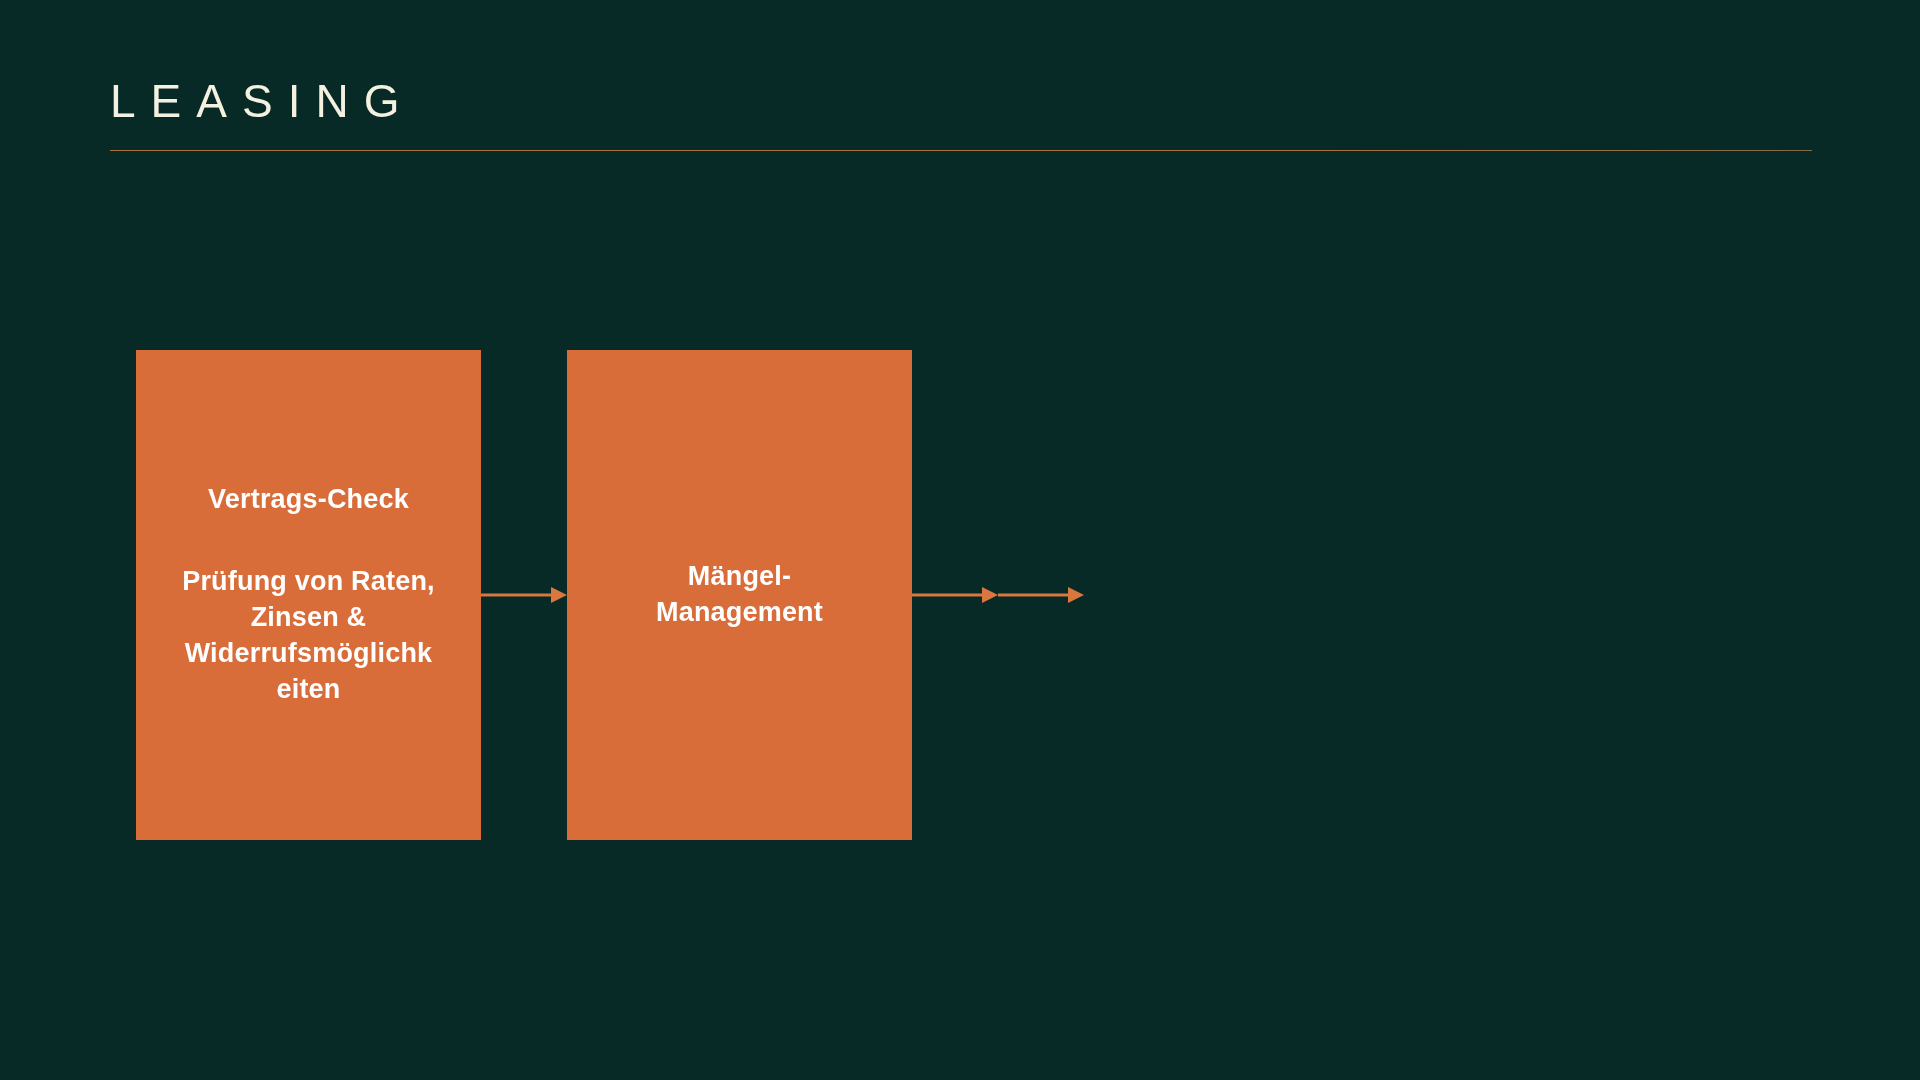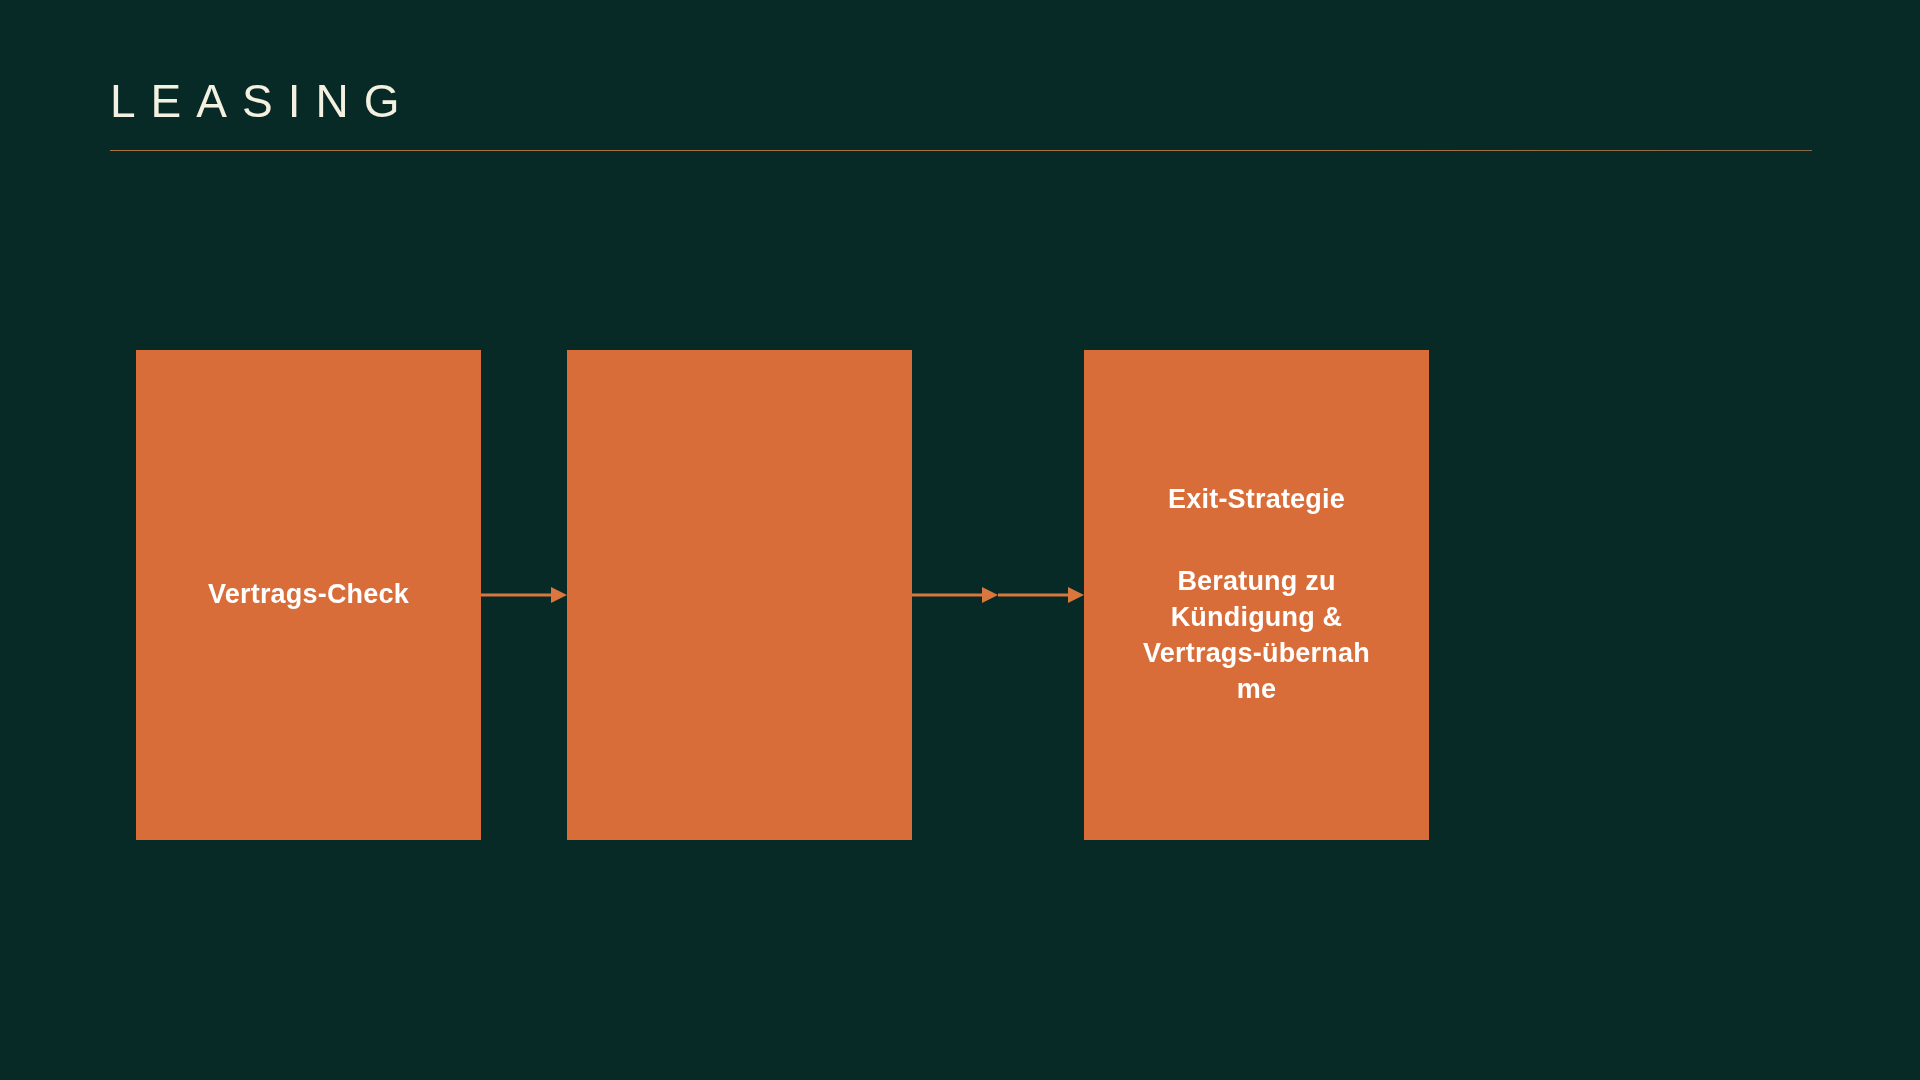--- a/index.html
+++ b/index.html
@@ -99,32 +99,38 @@
 
 <div id="slide-header">
   <div id="page-title">LEASING</div>
   <div id="title-divider"></div>
 </div>
 
 <div id="flow-row">
 
   <div class="flow-card v-mid">
     <div class="card-title nowrapish">Vertrags-Check</div>
+    <div class="card-body nowrapish">Prüfung von Raten,
+Zinsen &amp;
+Widerrufsmöglichk
+eiten</div>
   </div>
 
   <div class="arrow-connector">
     <span>
       <svg width="86" height="24" viewBox="0 0 86 24" aria-hidden="true">
         <line x1="0" y1="12" x2="72" y2="12" stroke="#d9773f" stroke-width="3"></line>
         <polygon points="70,4 86,12 70,20" fill="#d9773f"></polygon>
       </svg>
     </span>
   </div>
 
   <div class="flow-card v-mid">
+    <div class="card-title nowrapish">Mängel-
+Management</div>
   </div>
 
   <div class="arrow-connector">
     <span>
       <svg width="86" height="24" viewBox="0 0 86 24" aria-hidden="true">
         <line x1="0" y1="12" x2="72" y2="12" stroke="#d9773f" stroke-width="3"></line>
         <polygon points="70,4 86,12 70,20" fill="#d9773f"></polygon>
       </svg>
     </span>
   </div>
@@ -132,21 +138,14 @@
 
   <div class="arrow-connector">
     <span>
       <svg width="86" height="24" viewBox="0 0 86 24" aria-hidden="true">
         <line x1="0" y1="12" x2="72" y2="12" stroke="#d9773f" stroke-width="3"></line>
         <polygon points="70,4 86,12 70,20" fill="#d9773f"></polygon>
       </svg>
     </span>
   </div>
 
-  <div class="flow-card v-mid">
-    <div class="card-title nowrapish">Exit-Strategie</div>
-    <div class="card-body nowrapish">Beratung zu
-Kündigung &amp;
-Vertrags-übernah
-me</div>
-  </div>
 
 </div>
 
 </body></html>

